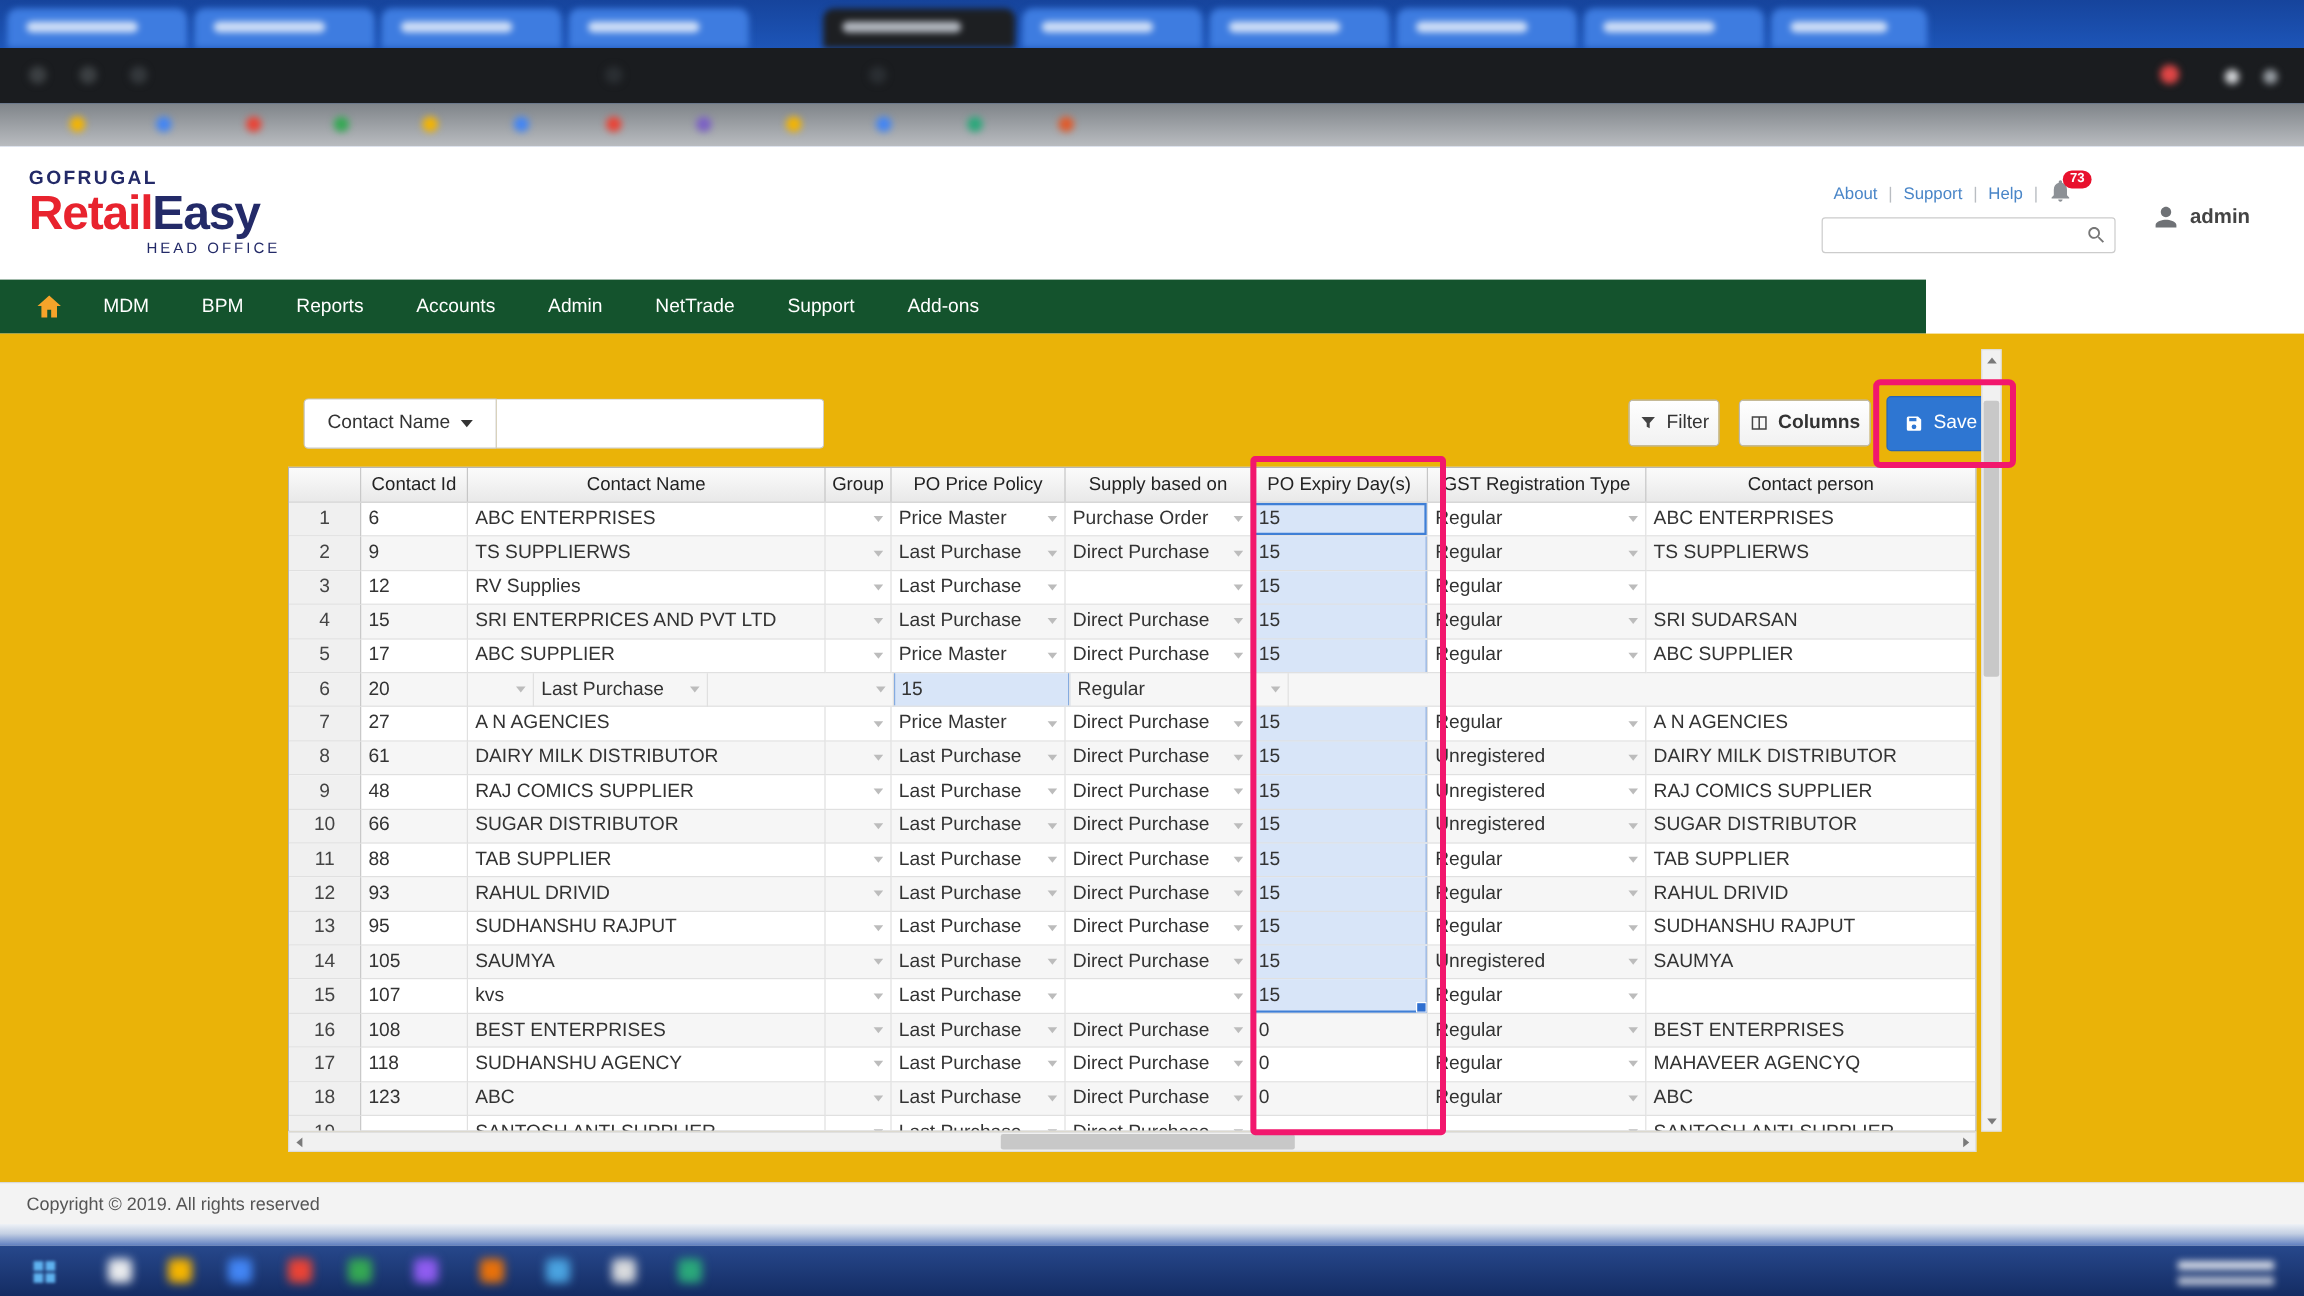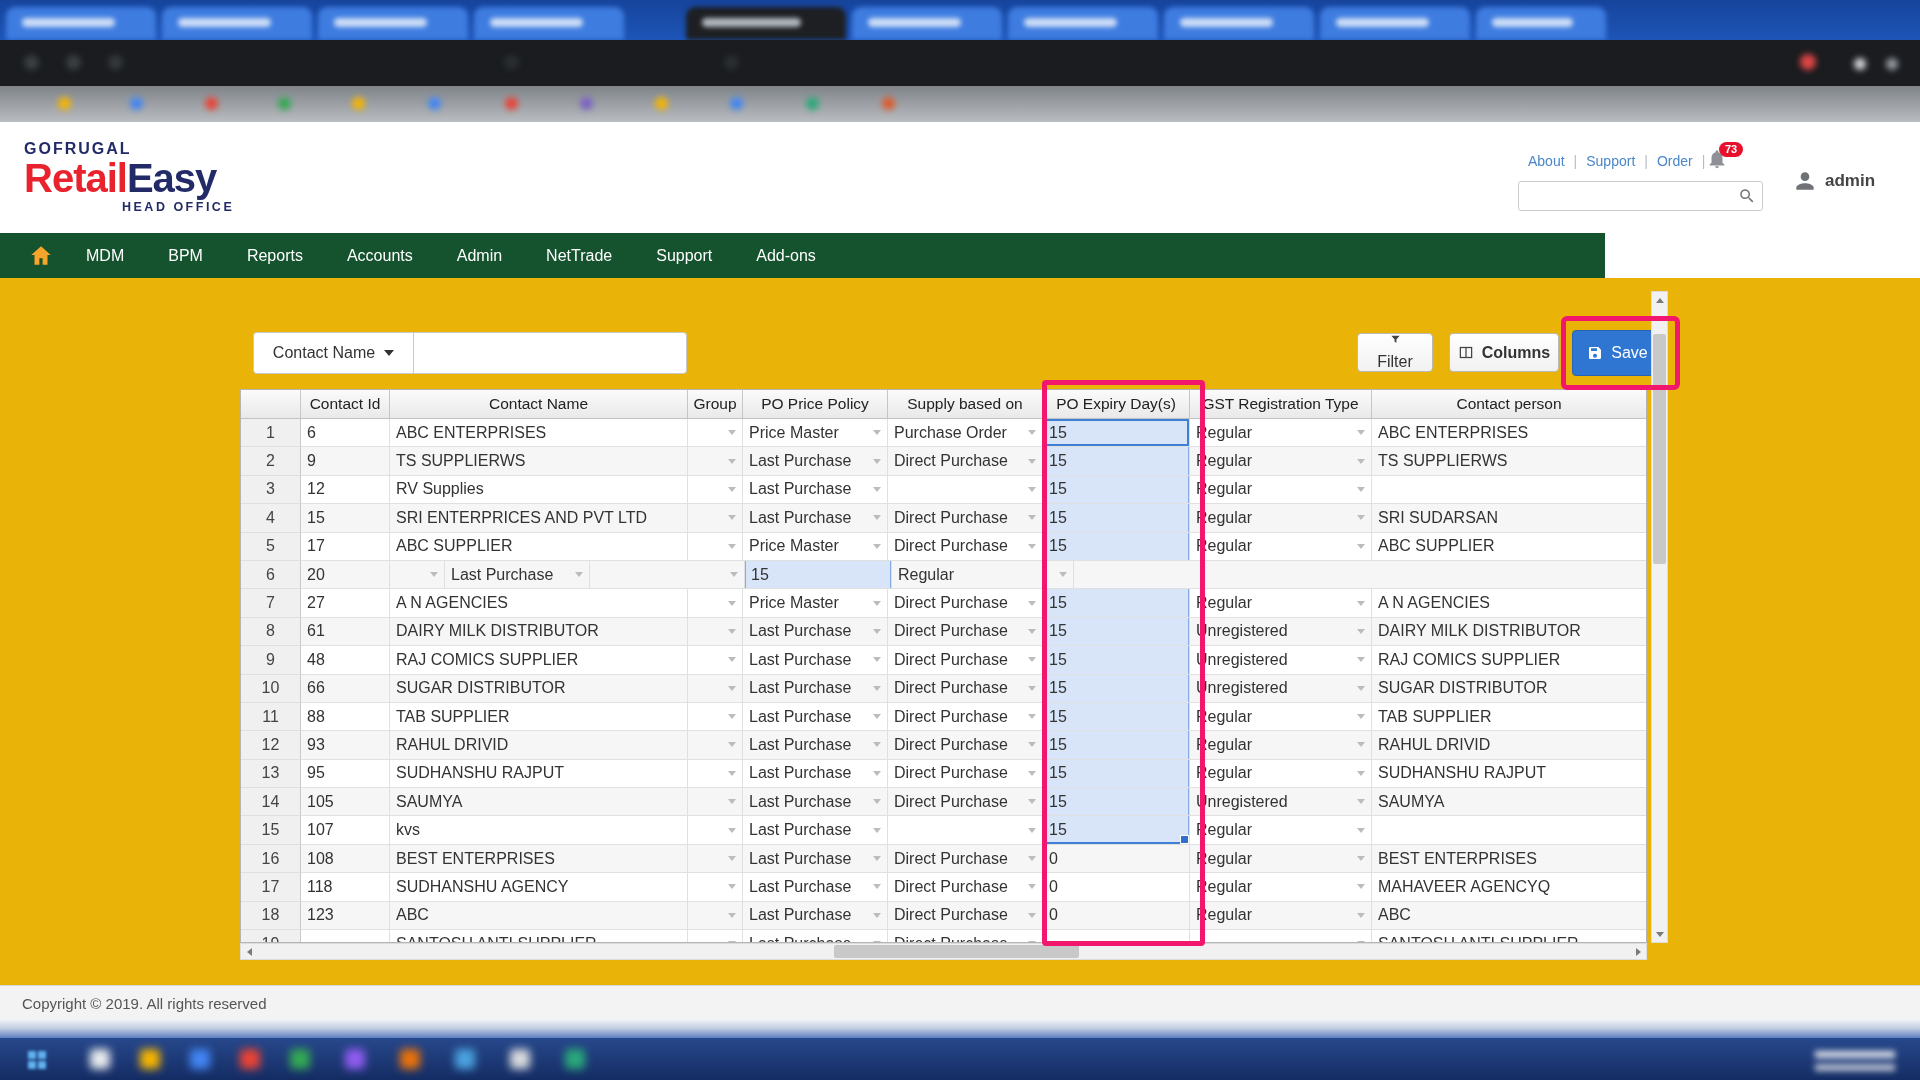--- a/index.html
+++ b/index.html
@@ -23,21 +23,21 @@
   .bm-dots{position:absolute;left:0;top:11px;width:13px;height:13px;border-radius:50%;
     box-shadow:58px 0 0 #f4b400,130px 0 0 #4285f4,205px 0 0 #ea4335,278px 0 0 #34a853,352px 0 0 #f4b400,428px 0 0 #4285f4,505px 0 0 #ea4335,580px 0 0 #7b61c4,655px 0 0 #f4b400,730px 0 0 #4285f4,806px 0 0 #2aa87a,882px 0 0 #e05a2b;
     filter:blur(3px);}
 
   
   .app-header{position:absolute;left:0;top:122px;width:1920px;height:111px;background:#fff;}
   .logo{position:absolute;left:24px;top:18px;cursor:pointer;}
   .logo-brand{font-size:16px;font-weight:700;color:#232a68;letter-spacing:2px;}
   .logo-product{font-size:40px;font-weight:700;line-height:1.02;letter-spacing:-1px;}
   .logo-red{color:#e8232e;} .logo-blue{color:#232a68;}
-  .logo-sub{font-size:12.5px;font-weight:700;color:#232a68;letter-spacing:2.5px;margin-left:98px;margin-top:1px;}
+  .logo-sub{font-size:12.5px;font-weight:400;color:#232a68;letter-spacing:2.5px;margin-left:98px;margin-top:1px;}
   .header-links{position:absolute;left:1528px;top:31px;display:flex;align-items:center;gap:9px;font-size:14px;}
   .header-links a{color:#4a86c8;cursor:pointer;text-decoration:none;}
   .header-links .sep{color:#b9bdc2;}
   .bell-wrap{position:absolute;left:1706px;top:26px;width:40px;height:34px;cursor:pointer;}
   .badge{position:absolute;left:13px;top:-6px;background:#e8112d;color:#fff;font-size:11px;font-weight:700;border-radius:9px;padding:2px 6px;line-height:1;}
   .header-search{position:absolute;left:1518px;top:59px;width:245px;height:30px;}
   .header-search input{width:100%;height:100%;border:1px solid #ccc;border-radius:3px;padding:0 30px 0 9px;font-size:14px;outline:none;font-family:"Liberation Sans",sans-serif;}
   .header-search .mag{position:absolute;right:7px;top:6px;cursor:pointer;}
   .admin{position:absolute;left:1792px;top:46px;display:flex;align-items:center;gap:7px;cursor:pointer;}
   .admin-name{font-size:17px;font-weight:700;color:#444;}
@@ -49,21 +49,21 @@
 
   
   .content{position:absolute;left:0;top:278px;width:1920px;height:707px;background:#eab308;}
 
   .combo{position:absolute;left:253px;top:54px;height:42px;display:flex;}
   .combo-btn{width:161px;background:#fff;border:1px solid #c9c9c9;border-radius:4px 0 0 4px;display:flex;align-items:center;justify-content:center;gap:9px;font-size:16px;color:#333;cursor:pointer;}
   .caret{width:0;height:0;border-left:5px solid transparent;border-right:5px solid transparent;border-top:6px solid #333;}
   .combo-input{width:273px;border:1px solid #c9c9c9;border-left:none;border-radius:0 4px 4px 0;font-size:16px;padding:0 10px;outline:none;font-family:"Liberation Sans",sans-serif;}
 
   .btn{position:absolute;display:flex;align-items:center;justify-content:center;gap:8px;background:linear-gradient(#fff,#f1f1f1);border:1px solid #b9b9b9;border-radius:4px;font-size:16px;color:#333;cursor:pointer;}
-  .btn-filter{left:1357px;top:55px;width:76px;height:39px;flex-direction:column;}
+  .btn-filter{left:1357px;top:55px;width:76px;height:39px;}
   .btn-cols{left:1449px;top:55px;width:110px;height:39px;font-weight:bold;}
   .btn-save{left:1572px;top:52px;width:91px;height:46px;background:#2e76d2;border:1px solid #2764b4;color:#fff;font-weight:400;}
 
   
   .grid{position:absolute;left:240px;top:111px;width:1407px;background:#fff;border:1px solid #b5b5b5;}
   .thead{display:flex;height:29px;background:linear-gradient(#fbfbfb,#e9e9e9);border-bottom:1px solid #c2c2c2;}
   .th{display:flex;align-items:center;justify-content:center;font-size:15.5px;color:#222;border-right:1px solid #c6c6c6;white-space:nowrap;overflow:hidden;cursor:pointer;}
   .tr{display:flex;height:28.4px;background:#fff;}
   .tr:nth-child(even){background:#f6f6f6;}
   .tr.partial{height:12px;overflow:hidden;}
@@ -171,21 +171,21 @@
     <div class="logo">
       <div class="logo-brand">GOFRUGAL</div>
       <div class="logo-product"><span class="logo-red">Retail</span><span class="logo-blue">Easy</span></div>
       <div class="logo-sub">HEAD OFFICE</div>
     </div>
     <div class="header-links">
       <a>About</a>
         <span class="sep">|</span>
       <a>Support</a>
         <span class="sep">|</span>
-      <a>Order</a>
+      <a>Help</a>
         <span class="sep">|</span>
     </div>
     <div class="bell-wrap">
       <svg width="22" height="22" viewBox="0 0 24 24">
           <path d="M12 22c1.1 0 2-.9 2-2h-4c0 1.1.9 2 2 2zm6-6v-5c0-3.1-1.6-5.6-4.5-6.3V4c0-.8-.7-1.5-1.5-1.5S10.5 3.2 10.5 4v.7C7.6 5.4 6 7.9 6 11v5l-2 2v1h16v-1l-2-2z" fill="#8d9196"></path>
         </svg>
       <span class="badge">73</span>
     </div>
     <div class="header-search">
       <input type="text" value="" style="">

